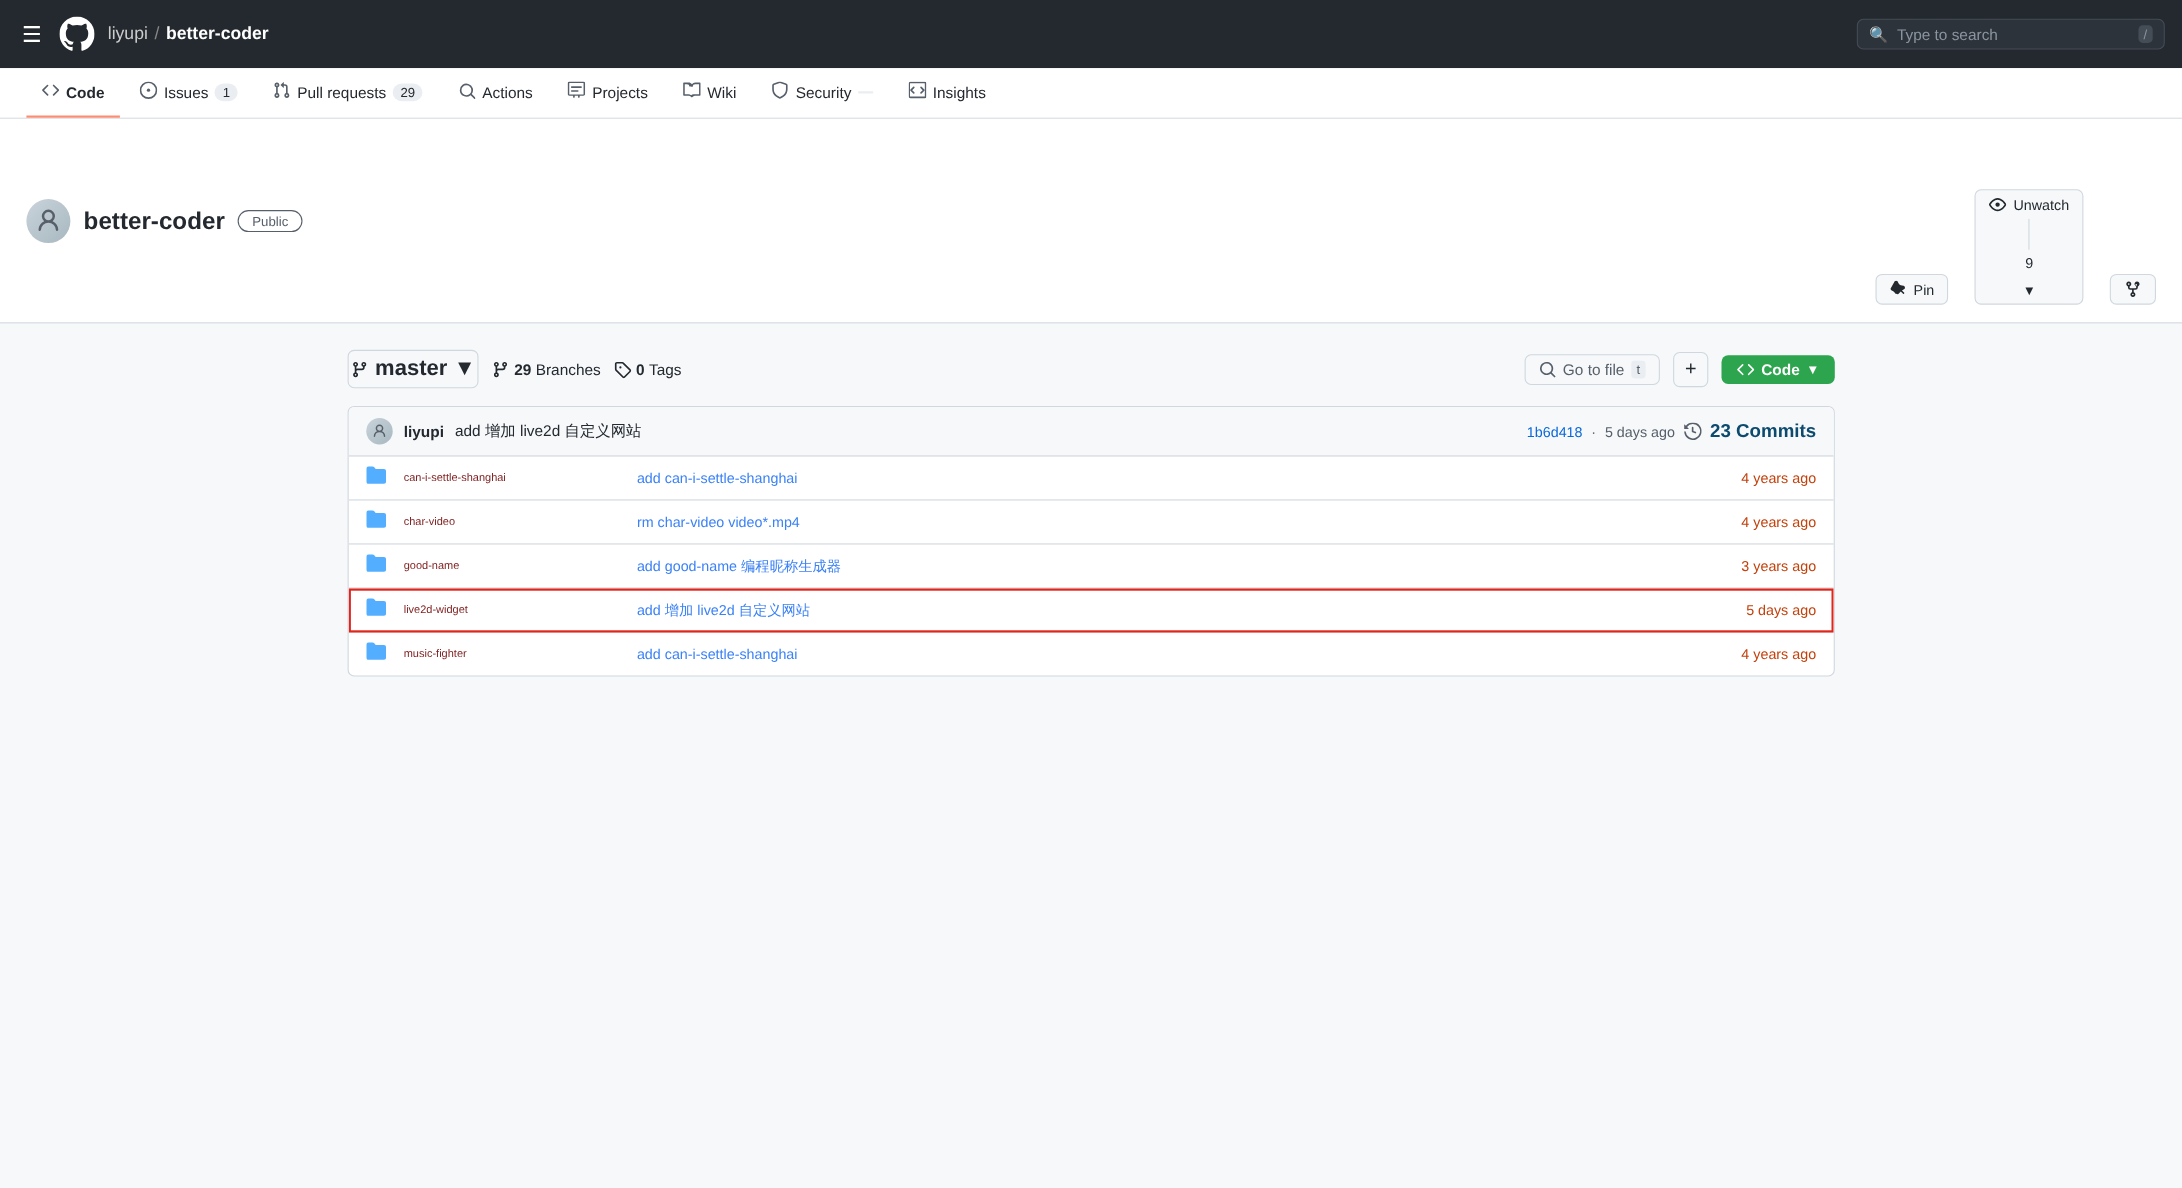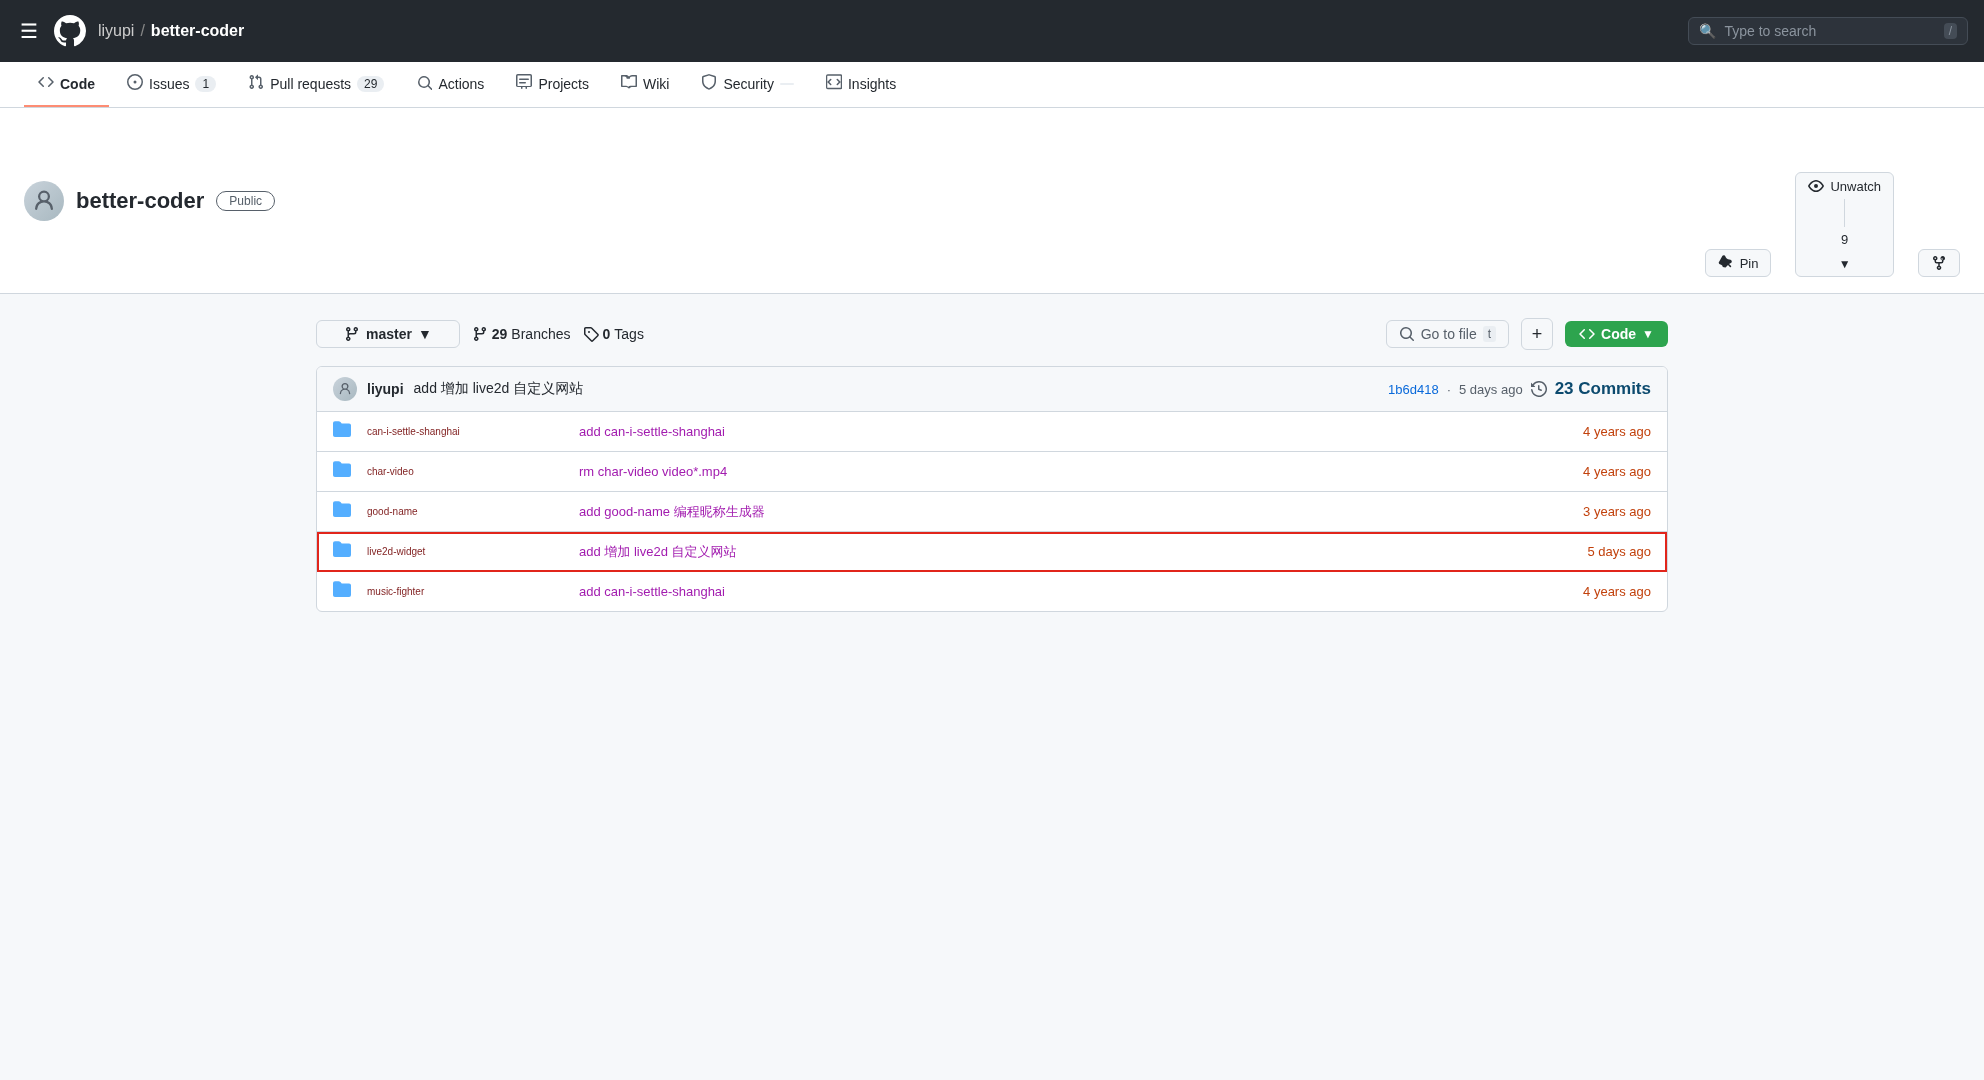--- a/index.html
+++ b/index.html
@@ -232,23 +232,23 @@
       align-items: center;
       gap: 12px;
       margin-bottom: 16px;
     }
     .branch-select {
       display: flex;
       align-items: center;
       gap: 6px;
       border: 1px solid #d0d7de;
       border-radius: 6px;
-      padding: 5px 27px;
-      background: #f6f8fa;
-      font-size: 14px;
+      padding: 5px 2px;
+      background: #f6f8fa;
+      font-size: 20px;
       color: #24292f;
       cursor: pointer;
       font-weight: 600;
     }
     .branch-info {
       display: flex;
       align-items: center;
       gap: 4px;
       color: #24292f;
       font-size: 14px;
@@ -398,21 +398,21 @@
       flex-shrink: 0;
     }
     .file-row .file-name {
       color: #7f1d1d;
       font-size: 10px;
       font-weight: 400;
       min-width: 200px;
       cursor: pointer;
     }
     .file-row .file-commit {
-      color: #a21caf;
+      color: #3b82f6;
       font-size: 13px;
       flex: 1;
     }
     .file-row .file-date {
       color: #c2410c;
       font-size: 13px;
       text-align: right;
       min-width: 100px;
     }
   </style>

